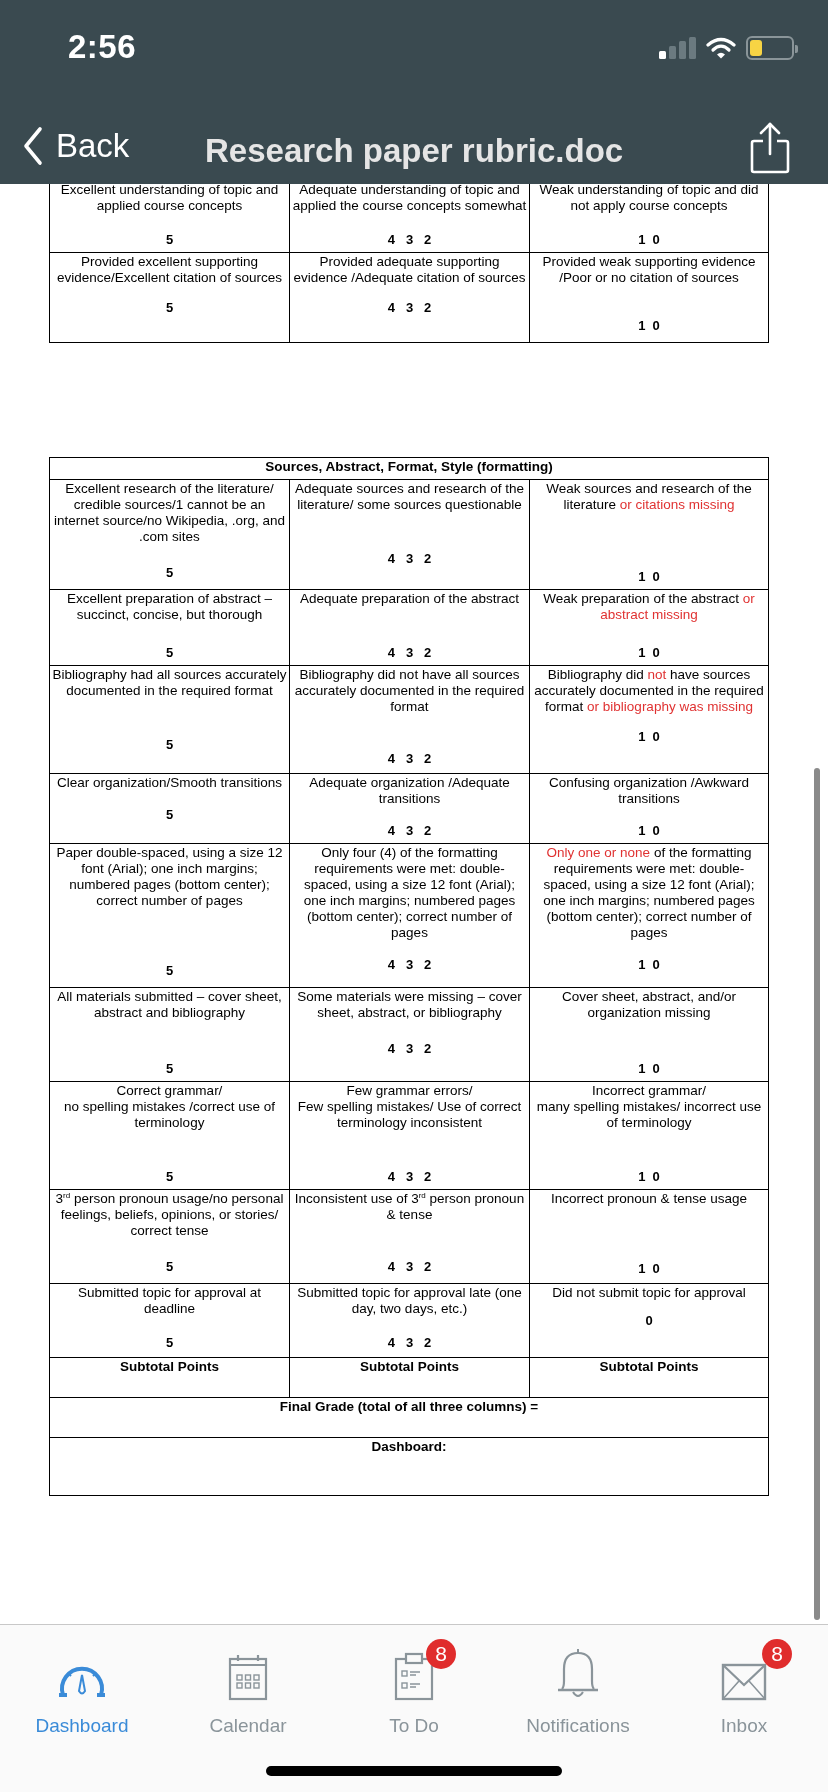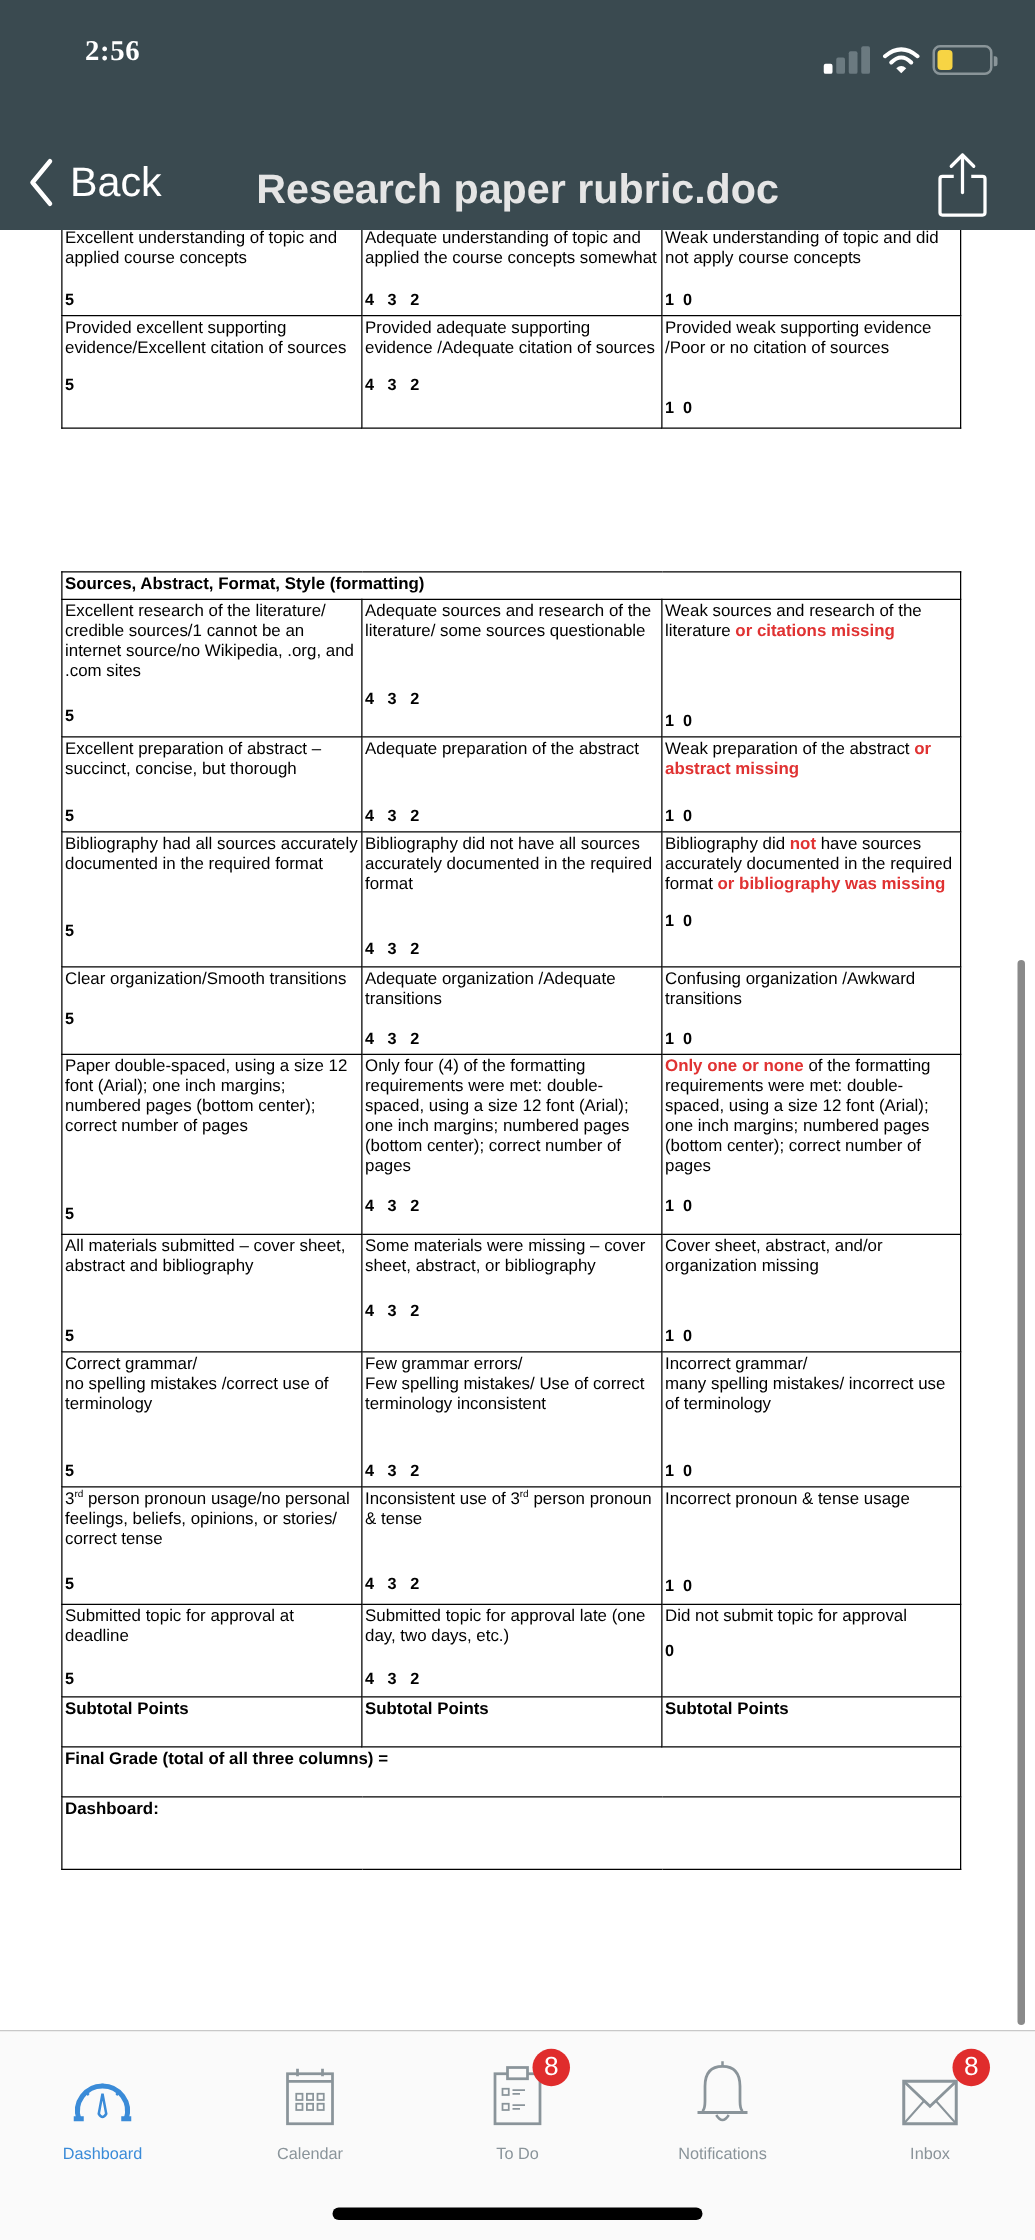--- a/index.html
+++ b/index.html
@@ -1,54 +1,54 @@
 <!DOCTYPE html>
 <html><head>
   <meta charset="utf-8">
   <style>
     * { box-sizing: border-box; margin: 0; padding: 0; }
     html, body { width: 828px; height: 1792px; overflow: hidden; background: #ffffff; }
     body { position: relative; font-family: "Liberation Sans", sans-serif; color: #000; }
 
     
     .header { position: absolute; left: 0; top: 0; width: 828px; height: 184px; background: #3a4a50; color: #fff; }
-    .status-time { position: absolute; left: 68px; top: 28px; font-size: 23px; font-weight: 600; font-family: Liberation Serif, serif; letter-spacing: 0.5px; }
+    .status-time { position: absolute; left: 68px; top: 28px; font-size: 33px; font-weight: 600; font-family: Liberation Sans, sans-serif; letter-spacing: 0.5px; }
     .status-icons { position: absolute; right: 34px; top: 36px; display: flex; align-items: center; gap: 10px; }
     .signal { display: flex; align-items: flex-end; gap: 3px; height: 22px; }
     .signal span { width: 7px; background: #6b7a80; border-radius: 1.5px; }
     .signal span.on { background: #ffffff; }
     .battery { width: 48px; height: 24px; border: 2px solid #8a9599; border-radius: 6px; position: relative; padding: 2px; }
     .battery::after { content: ""; position: absolute; right: -6px; top: 7px; width: 3px; height: 8px; background: #8a9599; border-radius: 0 2px 2px 0; }
     .battery .level { width: 12px; height: 100%; background: #f7d444; border-radius: 3px; }
     .nav { position: absolute; left: 0; top: 122px; width: 828px; height: 60px; display: flex; align-items: center; }
     .back-btn { position: absolute; left: 22px; top: 4px; display: flex; align-items: center; gap: 12px; font-size: 33px; color: #fff; cursor: pointer; }
     .doc-title { position: absolute; left: 205px; top: 10px; font-size: 33px; font-weight: 700; color: #e5e5e5; }
     .share-btn { position: absolute; right: 38px; top: 0px; width: 40px; height: 52px; cursor: pointer; }
 
     
     .doc { position: absolute; left: 0; top: 184px; width: 828px; height: 1440px; overflow: hidden; background: #fff; }
     table.rubric { position: absolute; left: 49px; border-collapse: collapse; width: 719px; table-layout: fixed; font-family: "Liberation Sans", sans-serif; font-size: 13.5px; line-height: 16px; }
-    table.rubric td { border: 1.6px solid #000; vertical-align: top; padding: 1px 2px 4px 2px; position: relative; }
+    table.rubric td { border: 1.6px solid #000; text-align: center; vertical-align: top; padding: 1px 2px 4px 2px; position: relative; }
     table.rubric col.c1 { width: 240px; }
     table.rubric col.c2 { width: 240px; }
     table.rubric col.c3 { width: 239px; }
     .score { font-weight: 700; font-size: 13px; letter-spacing: 0; }
-    .red { color: #e03232; font-weight: 700; }
+    .red { color: #e03232; font-weight: 400; }
     .title-row td { font-weight: 700; font-size: 13.5px; padding: 2px; }
     .sub-row td { font-weight: 700; height: 40px; }
     .final-row td, .comments-row td { text-align: left; font-weight: 700; padding: 3px 3px; }
     sup { font-size: 8px; line-height: 0; vertical-align: super; }
 
     .scrollbar { position: absolute; right: 8px; top: 768px; width: 6px; height: 852px; background: #8a8a8a; border-radius: 3px; }
 
     
     .tabbar { position: absolute; left: 0; top: 1624px; width: 828px; height: 168px; background: #fafafa; border-top: 1.5px solid #c8c8c8; }
     .tab { position: absolute; top: 14px; width: 160px; text-align: center; cursor: pointer; }
     .tab .icon { height: 62px; display: flex; align-items: flex-end; justify-content: center; position: relative; }
-    .tab .label { margin-top: 14px; font-size: 13px; color: #8a949a; }
+    .tab .label { margin-top: 14px; font-size: 19px; color: #8a949a; }
     .tab.active .label { color: #3a8bd8; }
     .badge { position: absolute; top: 0px; width: 30px; height: 30px; border-radius: 15px; background: #e02c2c; color: #fff; font-size: 21px; line-height: 30px; text-align: center; }
     .home-indicator { position: absolute; left: 266px; top: 1766px; width: 296px; height: 10px; border-radius: 5px; background: #000; }
   </style>
 </head>
 <body>
 
 <div class="header">
   <div class="status-time">2:56</div>
   <div class="status-icons">

